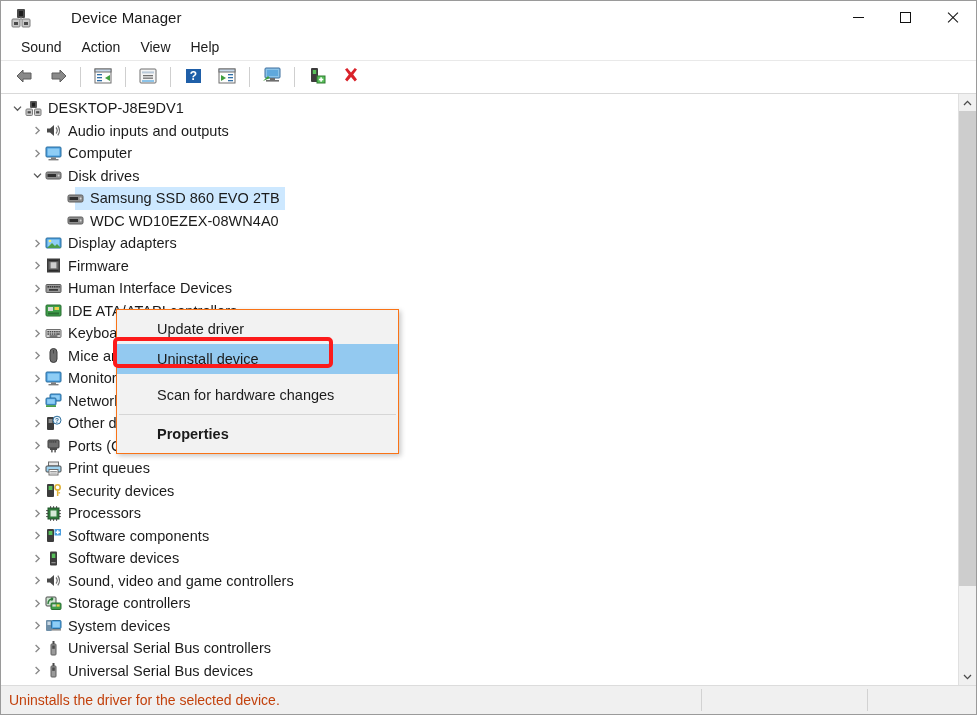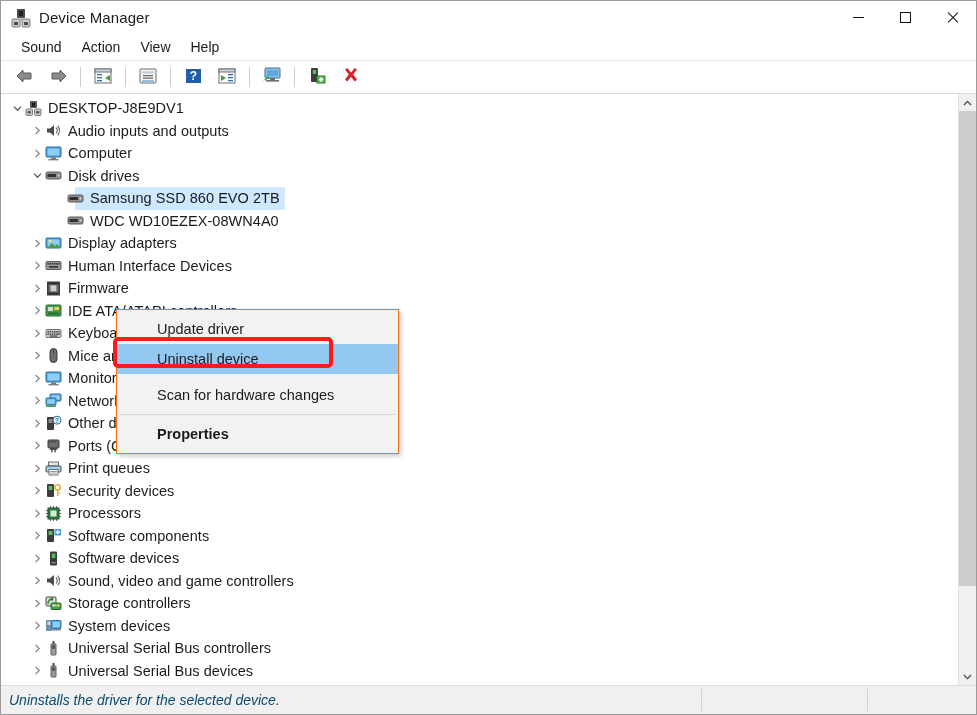--- a/index.html
+++ b/index.html
@@ -32,20 +32,21 @@
   }
 
   
   .titlebar {
     height: 33px;
     min-height: 33px;
     background: #ffffff;
     display: flex;
     align-items: center;
     position: relative;
+    gap: 32px;
   }
   .title-icon {
     width: 22px;
     height: 22px;
     margin-left: 9px;
     margin-right: 7px;
     position: relative;
     flex: 0 0 auto;
   }
   .title-text {
@@ -226,23 +227,22 @@
     height: 28px;
     min-height: 28px;
     background: #f0f0f0;
     border-top: 1px solid #dcdcdc;
     display: flex;
     align-items: center;
     position: relative;
   }
   .status-text {
     font-size: 14px;
-    color: #0c4a6e;
+    color: #c2410c;
     padding-left: 8px;
-    font-style: italic;
   }
   .status-div {
     position: absolute;
     top: 3px;
     width: 1px;
     height: 22px;
     background: #d2d2d2;
   }
 
   
@@ -530,47 +530,47 @@
           </div>
         </div>
         <div class="node">
           <div class="row-inner d1">
             <div class="twisty">
               <svg width="7" height="9" viewBox="0 0 7 9">
                 <path d="M1.6 1 L5.2 4.5 L1.6 8" fill="none" stroke="#8a8a8a" stroke-width="1.35"></path>
               </svg>
             </div>
             <div class="node-icon"><svg width="17" height="17" viewBox="0 0 17 17">
+                <rect x="2" y="1.5" width="13" height="14" fill="#3b3b3b"></rect>
+                <rect x="3.5" y="3" width="10" height="11" fill="#6b6b6b"></rect>
+                <rect x="3.5" y="3" width="10" height="1.4" fill="#2b2b2b"></rect>
+                <rect x="3.5" y="12.6" width="10" height="1.4" fill="#2b2b2b"></rect>
+                <rect x="5.6" y="5.3" width="5.8" height="6" fill="#cfcfcf"></rect>
+              </svg></div>
+            <span class="node-label">Firmware</span>
+          </div>
+        </div>
+        <div class="node">
+          <div class="row-inner d1">
+            <div class="twisty">
+              <svg width="7" height="9" viewBox="0 0 7 9">
+                <path d="M1.6 1 L5.2 4.5 L1.6 8" fill="none" stroke="#8a8a8a" stroke-width="1.35"></path>
+              </svg>
+            </div>
+            <div class="node-icon"><svg width="17" height="17" viewBox="0 0 17 17">
                 <rect x="1" y="4.5" width="15" height="8" rx="1" fill="#9a9a9a" stroke="#5d5d5d"></rect>
                 <rect x="2.4" y="6" width="1.6" height="1.6" fill="#3b3b3b"></rect>
                 <rect x="4.6" y="6" width="1.6" height="1.6" fill="#3b3b3b"></rect>
                 <rect x="6.8" y="6" width="1.6" height="1.6" fill="#3b3b3b"></rect>
                 <rect x="9" y="6" width="1.6" height="1.6" fill="#3b3b3b"></rect>
                 <rect x="11.2" y="6" width="1.6" height="1.6" fill="#3b3b3b"></rect>
                 <rect x="13.4" y="6" width="1.4" height="1.6" fill="#3b3b3b"></rect>
                 <rect x="4" y="9" width="9" height="1.8" fill="#3b3b3b"></rect>
               </svg></div>
             <span class="node-label">Human Interface Devices</span>
-          </div>
-        </div>
-        <div class="node">
-          <div class="row-inner d1">
-            <div class="twisty">
-              <svg width="7" height="9" viewBox="0 0 7 9">
-                <path d="M1.6 1 L5.2 4.5 L1.6 8" fill="none" stroke="#8a8a8a" stroke-width="1.35"></path>
-              </svg>
-            </div>
-            <div class="node-icon"><svg width="17" height="17" viewBox="0 0 17 17">
-                <rect x="2" y="1.5" width="13" height="14" fill="#3b3b3b"></rect>
-                <rect x="3.5" y="3" width="10" height="11" fill="#6b6b6b"></rect>
-                <rect x="3.5" y="3" width="10" height="1.4" fill="#2b2b2b"></rect>
-                <rect x="3.5" y="12.6" width="10" height="1.4" fill="#2b2b2b"></rect>
-                <rect x="5.6" y="5.3" width="5.8" height="6" fill="#cfcfcf"></rect>
-              </svg></div>
-            <span class="node-label">Firmware</span>
           </div>
         </div>
         <div class="node">
           <div class="row-inner d1">
             <div class="twisty">
               <svg width="7" height="9" viewBox="0 0 7 9">
                 <path d="M1.6 1 L5.2 4.5 L1.6 8" fill="none" stroke="#8a8a8a" stroke-width="1.35"></path>
               </svg>
             </div>
             <div class="node-icon"><svg width="17" height="17" viewBox="0 0 17 17">

